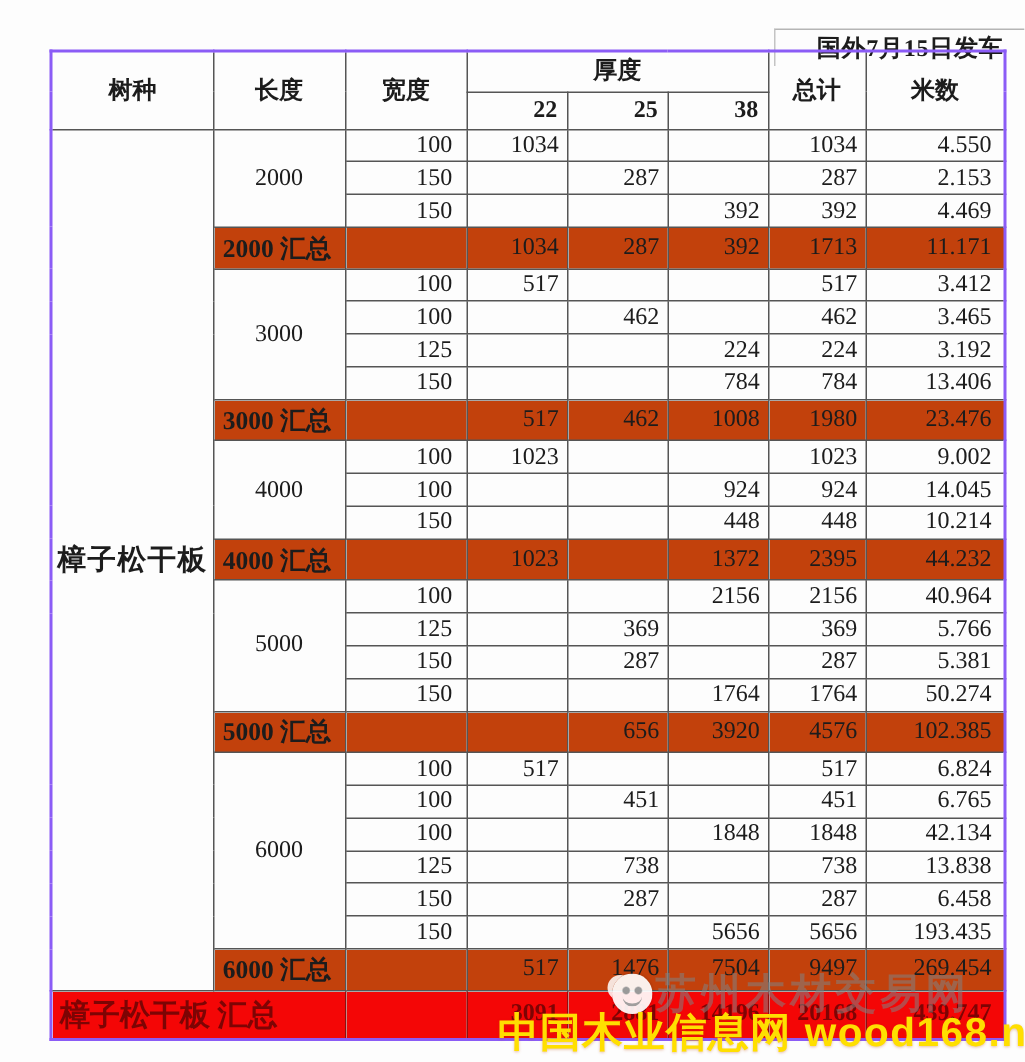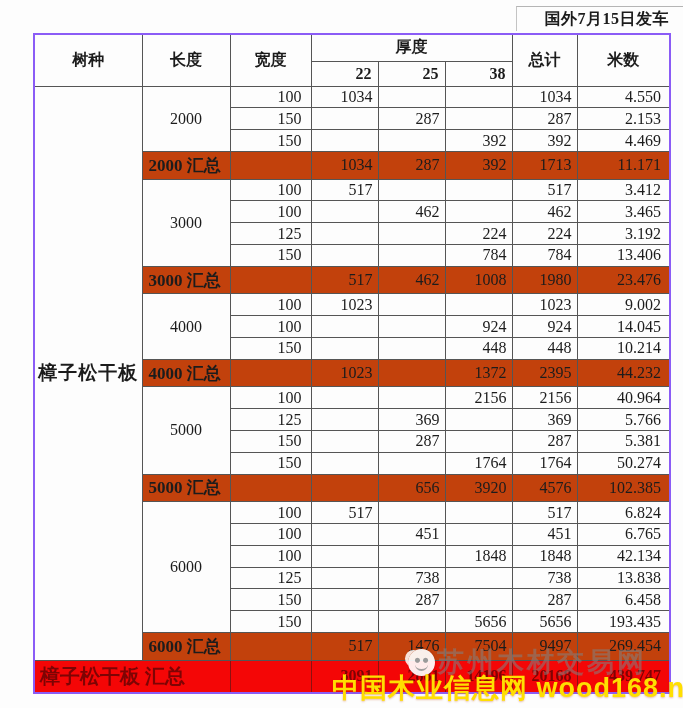--- a/index.html
+++ b/index.html
@@ -4,21 +4,21 @@
 <style>
   html,body{margin:0;padding:0}
   body{
     width:683px;height:708px;position:relative;overflow:hidden;
     background:#fdfdfd;
     font-family:"Liberation Serif","DejaVu Serif",serif;
     color:#1c1c1c;
   }
   
   .ship-note{
-    position:absolute;left:516px;top:6px;width:167px;height:25px;
+    position:absolute;left:516px;top:19px;width:167px;height:25px;
     border-top:1px solid #b5b5b5;border-left:1px solid #c4c4c4;
     box-sizing:border-box;
     display:flex;align-items:flex-end;justify-content:flex-end;
     padding:0 14px 1px 0;
     font-size:16px;font-weight:bold;letter-spacing:.5px;
   }
   
   table.sheet{
     position:absolute;left:33px;top:33px;width:636px;height:661px;
     border-collapse:collapse;table-layout:fixed;

